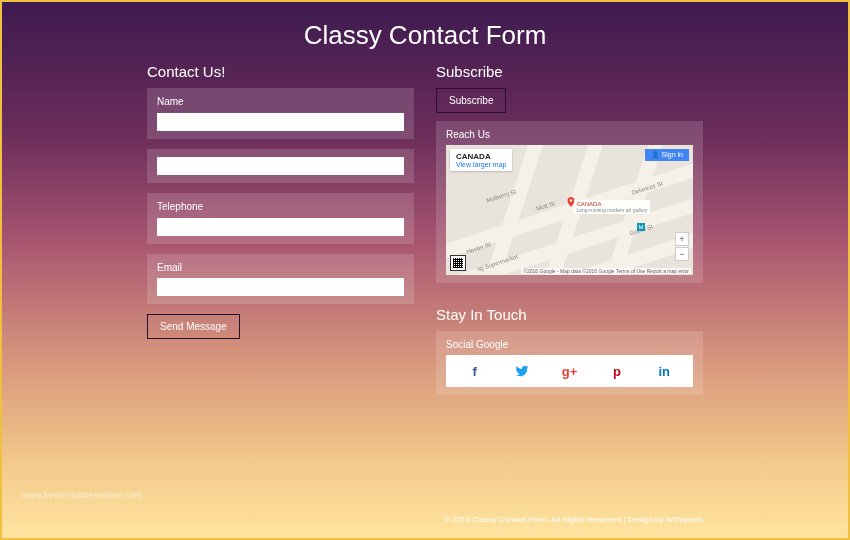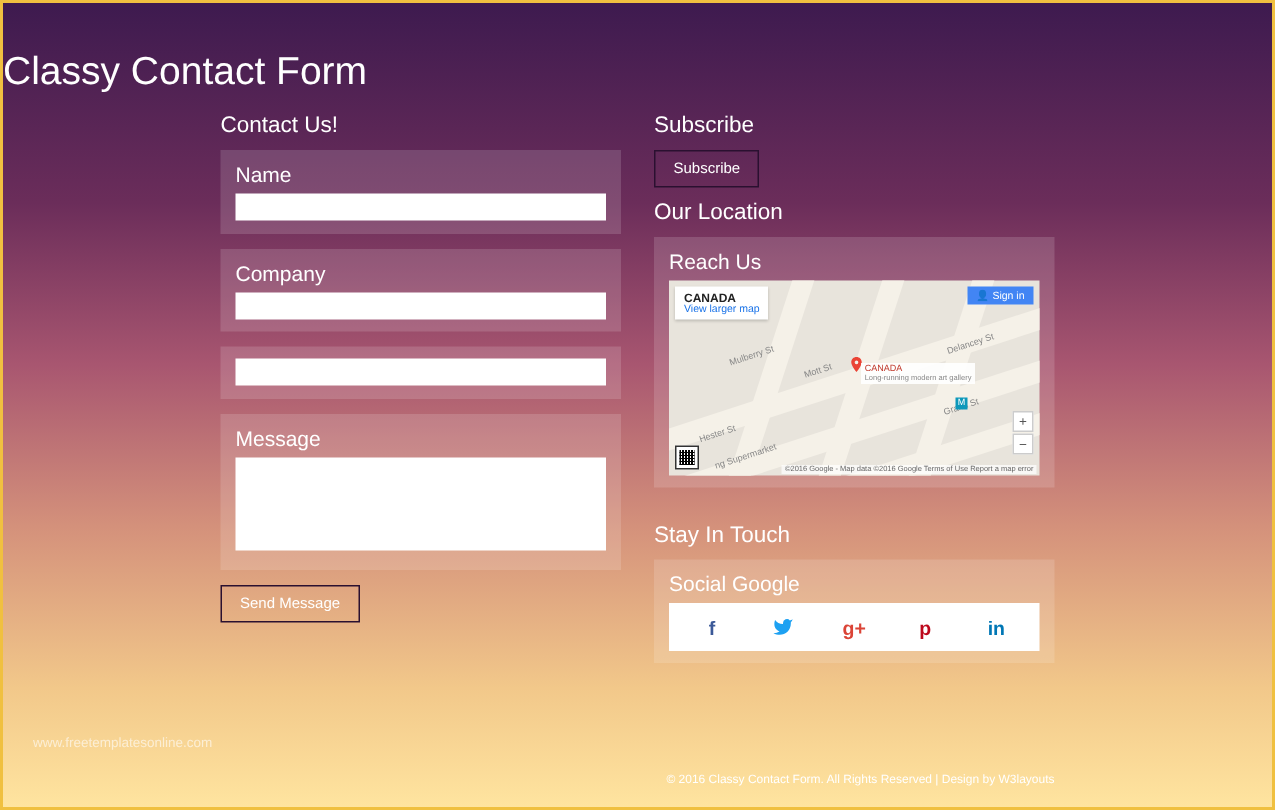--- a/index.html
+++ b/index.html
@@ -6,25 +6,25 @@
 body {
   width: 850px;
   height: 540px;
   font-family: Arial, sans-serif;
   background: linear-gradient(to bottom, #3d1a4f 0%, #6b2d5a 25%, #a85670 45%, #d4917b 65%, #f2c88a 85%, #ffe5a0 100%);
   border: 2px solid #f0c040;
   overflow: hidden;
   position: relative;
 }
 .page-title {
-  text-align: left;
+  text-align: center;
   color: #fff;
   font-size: 26px;
   font-weight: 400;
-  padding: 30px 0 12px;
+  padding: 18px 0 12px;
 }
 .container {
   display: flex;
   gap: 22px;
   padding: 0 145px;
   justify-content: flex-end;
 }
 .col { flex: 1; }
 .section-title {
   color: #fff;
@@ -32,21 +32,21 @@
   font-weight: 400;
   margin-bottom: 8px;
 }
 .field-box {
   background: rgba(255,255,255,0.15);
   padding: 8px 10px;
   margin-bottom: 10px;
 }
 .field-label {
   color: #fff;
-  font-size: 14px;
+  font-size: 10px;
   margin-bottom: 5px;
   display: block;
 }
 .text-input {
   width: 100%;
   height: 18px;
   background: #fff;
   border: none;
 }
 .textarea-input {
@@ -242,42 +242,41 @@
 <div class="container">
   <div class="col">
     <h2 class="section-title">Contact Us!</h2>
 
     <div class="field-box">
       <label class="field-label">Name</label>
       <input class="text-input" type="text" style="">
     </div>
 
     <div class="field-box">
-      <label class="field-label">Company</label>
       <input class="text-input" type="text" style="">
     </div>
 
     <div class="field-box">
+      <label class="field-label">Telephone</label>
       <input class="text-input" type="text" style="">
     </div>
 
-
     <div class="field-box">
-      <label class="field-label">Message</label>
-      <textarea class="textarea-input" style=""></textarea>
-    </div>
+      <label class="field-label">Email</label>
+      <input class="text-input" type="text" style="">
+    </div>
+
 
     <button class="btn">Send Message</button>
   </div>
 
   <div class="col">
     <h2 class="section-title">Subscribe</h2>
     <button class="btn subscribe-btn">Subscribe</button>
 
-    <h2 class="section-title">Our Location</h2>
     <div class="map-box">
       <label class="field-label">Reach Us</label>
       <div class="map">
         <div class="map-roads">
           <div class="road road1"></div>
           <div class="road road2"></div>
           <div class="road road3"></div>
           <div class="road roadv1"></div>
           <div class="road roadv2"></div>
           <div class="road roadv3"></div>

